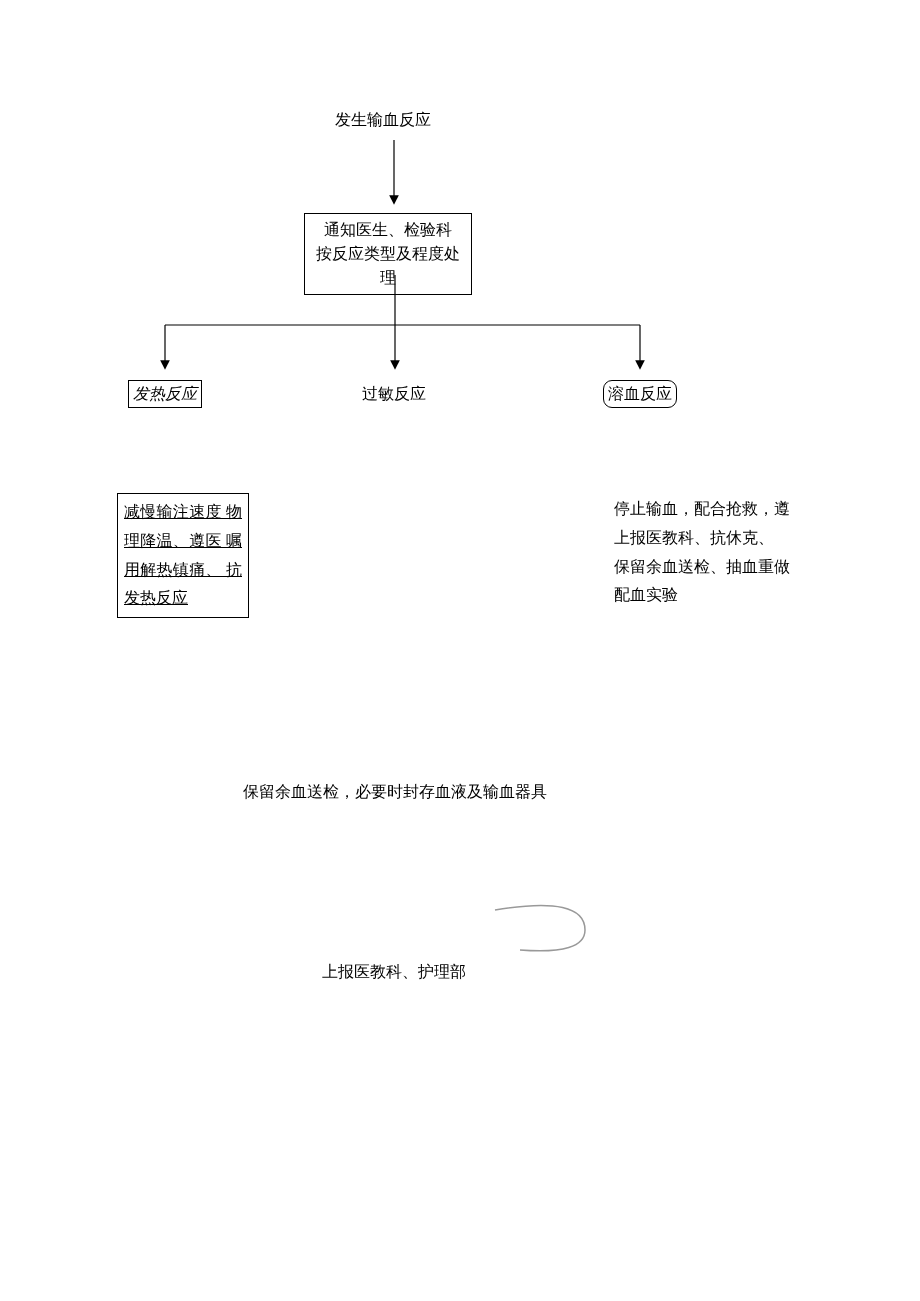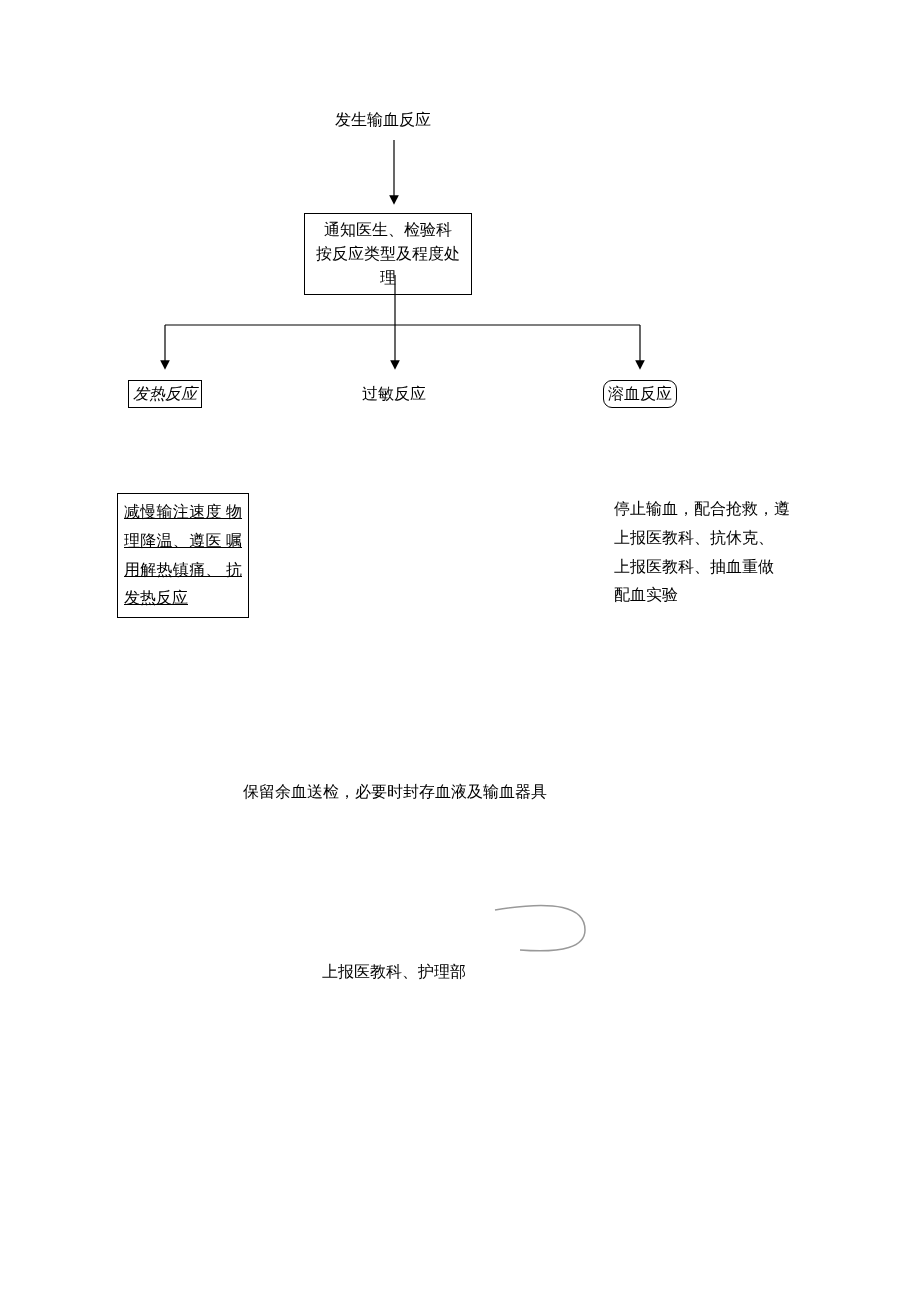--- a/index.html
+++ b/index.html
@@ -90,21 +90,21 @@
 <div class="treatment-box" style="left:117px; top:493px; width:132px;text-decoration:underline;">
   <div>减慢输注速度  物</div>
   <div>理降温、遵医  嘱</div>
   <div>用解热镇痛、  抗</div>
   <div style="text-align-last:left;">发热反应</div>
 </div>
 
 <div class="treatment-text" style="left:578px; top:495px; width:210px;margin-left:36px;">
   <div>停止输血，配合抢救，遵</div>
   <div>上报医教科、抗休克、</div>
-  <div>上报医教科、抽血重做</div>
+  <div>保留余血送检、抽血重做</div>
   <div>配血实验</div>
 </div>
 
 <div class="node" style="left:243px; top:780px;">
   <span>保留余血送检，必要时封存血液及输血器具</span>
 </div>
 
 <div class="node" style="left:322px; top:960px;">
   <span>上报医教科、护理部</span>
 </div>

